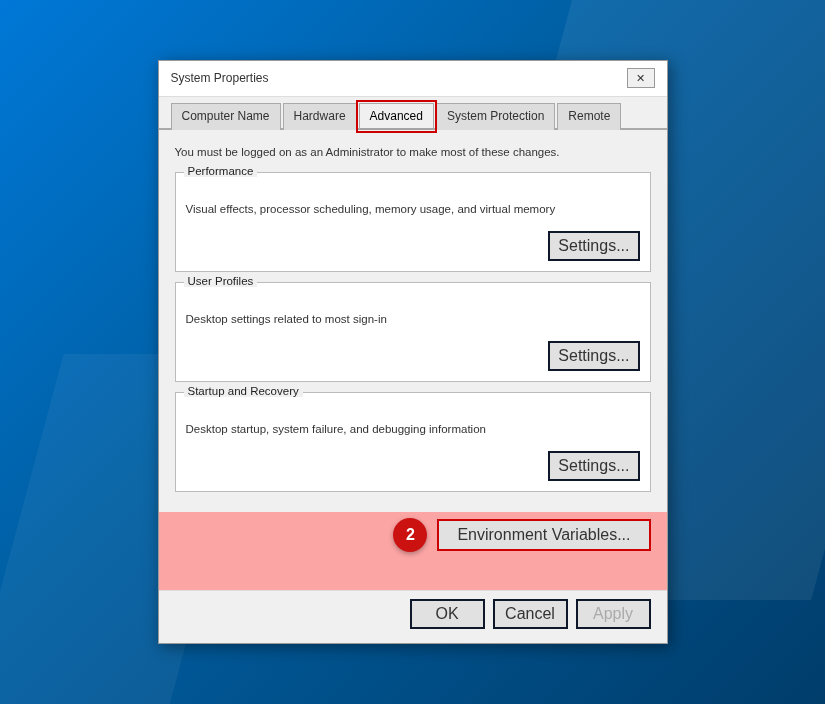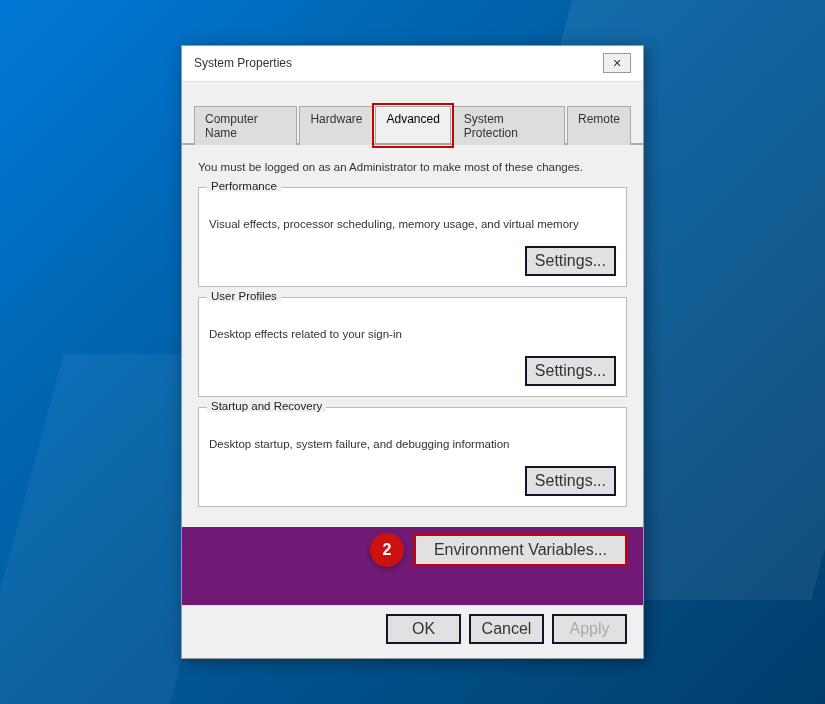--- a/index.html
+++ b/index.html
@@ -41,22 +41,22 @@
       left: 10px;
       width: 200px;
       height: 400px;
       background: rgba(255,255,255,0.05);
       transform: skewX(-15deg);
       border-radius: 0 30px 0 0;
     }
 
     
     .dialog {
-      width: 463px;
-      background: #701a75;
+      width: 510px;
+      background: #fca5a5;
       border: 1px solid #999;
       box-shadow: 3px 3px 15px rgba(0,0,0,0.4);
       position: relative;
       z-index: 10;
     }
 
     
     .title-bar {
       background: #fff;
       border-bottom: 1px solid #ddd;
@@ -84,21 +84,21 @@
       cursor: pointer;
       display: flex;
       align-items: center;
       justify-content: center;
       color: #333;
     }
 
     
     .tabs-container {
       background: #f0f0f0;
-      padding: 22px 12px 0;
+      padding: 4px 12px 0;
       display: flex;
       gap: 2px;
       border-bottom: 2px solid #aaa;
     }
     .tab {
       padding: 5px 10px;
       font-size: 12px;
       background: #ddd;
       border: 1px solid #aaa;
       border-bottom: none;
@@ -250,21 +250,21 @@
     <div class="section-box">
       <span class="section-title">Performance</span>
       <div class="section-desc">Visual effects, processor scheduling, memory usage, and virtual memory</div>
       <div class="section-btn-row">
         <button class="win-btn">Settings...</button>
       </div>
     </div>
 
     <div class="section-box">
       <span class="section-title">User Profiles</span>
-      <div class="section-desc">Desktop effects related to your sign-in</div>
+      <div class="section-desc">Desktop settings related to most sign-in</div>
       <div class="section-btn-row">
         <button class="win-btn">Settings...</button>
       </div>
     </div>
 
     <div class="section-box">
       <span class="section-title">Startup and Recovery</span>
       <div class="section-desc">Desktop startup, system failure, and debugging information</div>
       <div class="section-btn-row">
         <button class="win-btn">Settings...</button>

